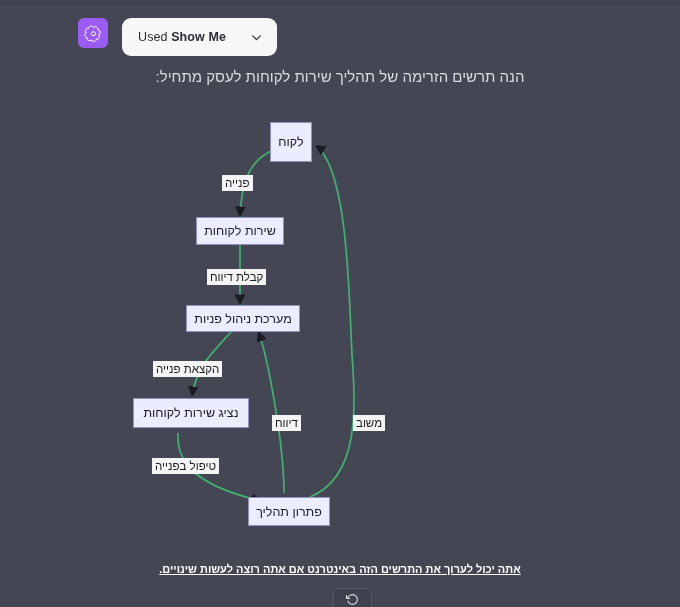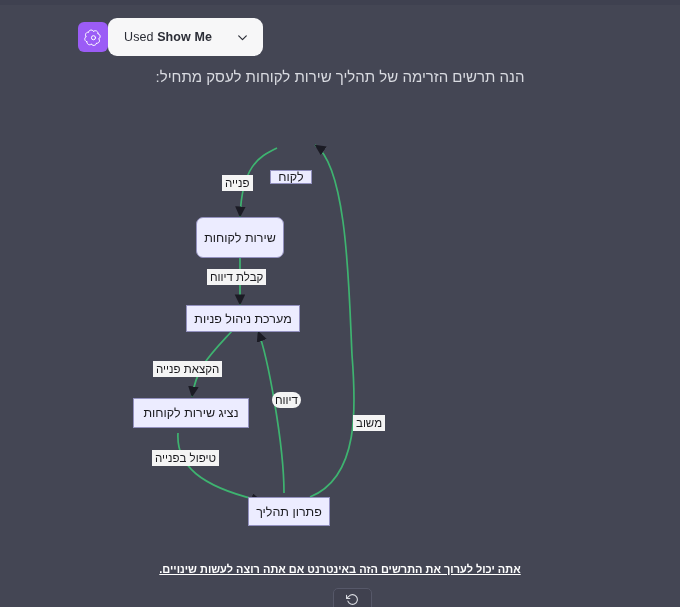--- a/index.html
+++ b/index.html
@@ -22,22 +22,22 @@
     height: 5px;
     background: #3f4150;
   }
 
   
   .msg-header {
     position: absolute;
     left: 78px;
     top: 18px;
     display: flex;
-    align-items: center;
-    gap: 0;
+    align-items: flex-start;
+    gap: 14px;
   }
   .avatar {
     width: 30px;
     height: 30px;
     border-radius: 6px;
     background: #9b5cf6;
     display: flex;
     align-items: center;
     justify-content: center;
     flex: none;
@@ -196,39 +196,39 @@
       <path d="M 232,226 C 212,248 196,262 192,292" marker-end="url(#arw)"></path>
 
       <path d="M 178,328 C 176,360 200,382 262,396" marker-end="url(#arw)"></path>
 
       <path d="M 284,388 C 284,340 268,252 258,226" marker-end="url(#arw)"></path>
 
       <path d="M 310,392 C 360,372 356,300 352,250 C 349,190 348,62 315,40" marker-end="url(#arw)"></path>
     </g>
   </svg>
 
-  <div class="node" style="left:270px; top:17px;  width:42px; height:14px;margin-top:48px;">לקוח</div>
-
-  <div class="node" style="left:196px; top:112px; width:88px; height:41px;border-radius:7px;">שירות לקוחות</div>
+  <div class="node" style="left:270px; top:17px;  width:42px; height:40px;">לקוח</div>
+
+  <div class="node" style="left:196px; top:112px; width:88px; height:28px;">שירות לקוחות</div>
 
   <div class="node" style="left:186px; top:200px; width:114px; height:27px;">מערכת ניהול פניות</div>
 
   <div class="node" style="left:133px; top:293px; width:116px; height:30px;">נציג שירות לקוחות</div>
 
   <div class="node" style="left:248px; top:392px; width:82px; height:29px;">פתרון תהליך</div>
 
   <div class="elabel" style="left:222px; top:70px;">פנייה</div>
 
   <div class="elabel" style="left:207px; top:164px;">קבלת דיווח</div>
 
   <div class="elabel" style="left:153px; top:256px;">הקצאת פנייה</div>
 
-  <div class="elabel" style="left:152px; top:345px;">טיפול בפנייה</div>
-
-  <div class="elabel" style="left:272px; top:287px;border-radius:8px;">דיווח</div>
+  <div class="elabel" style="left:152px; top:353px;">טיפול בפנייה</div>
+
+  <div class="elabel" style="left:272px; top:310px;">דיווח</div>
 
   <div class="elabel" style="left:353px; top:310px;text-align:right;">משוב</div>
 </div>
 
 <div class="edit-link">אתה יכול לערוך את התרשים הזה באינטרנט אם אתה רוצה לעשות שינויים.</div>
 
 <div class="regen">
   <span>
     <svg width="13" height="13" viewBox="0 0 24 24" fill="none" stroke="#d9dbe1" stroke-width="2" stroke-linecap="round" stroke-linejoin="round">
       <polyline points="1,4 1,10 7,10"></polyline>

